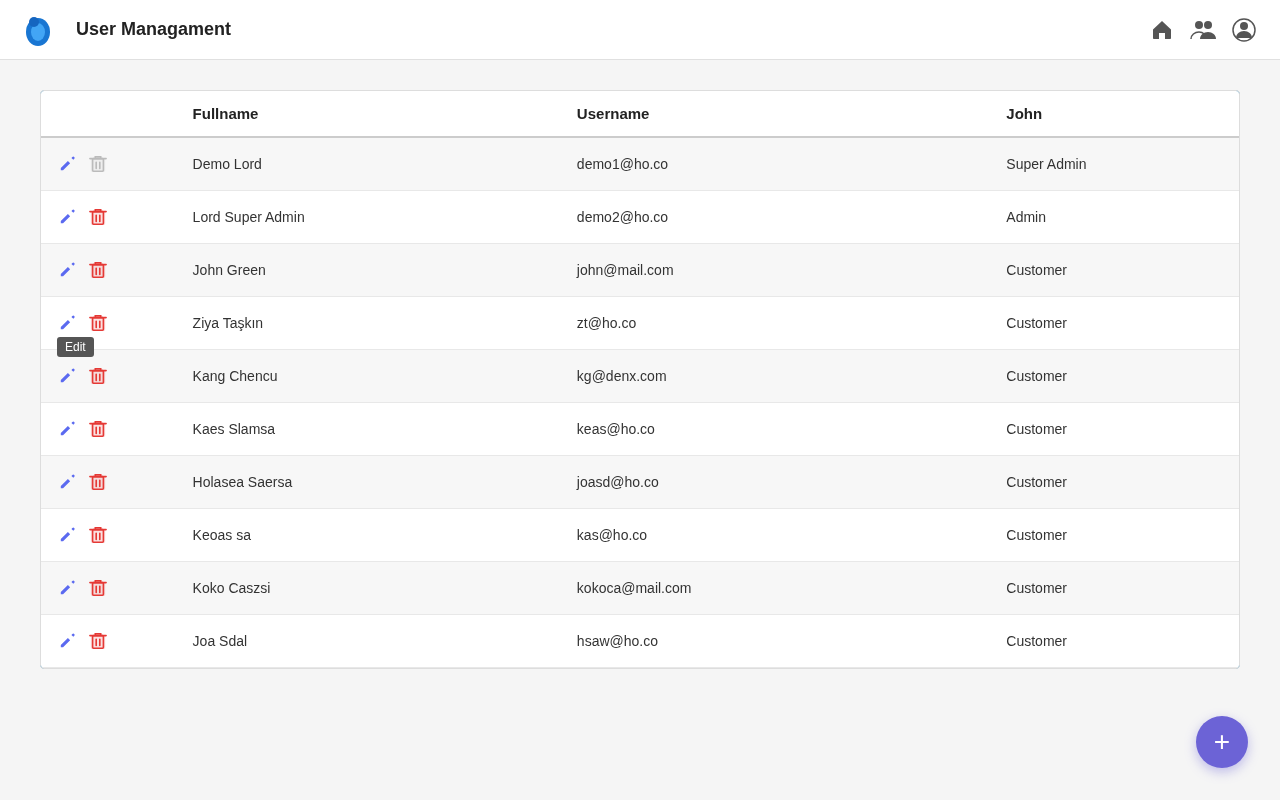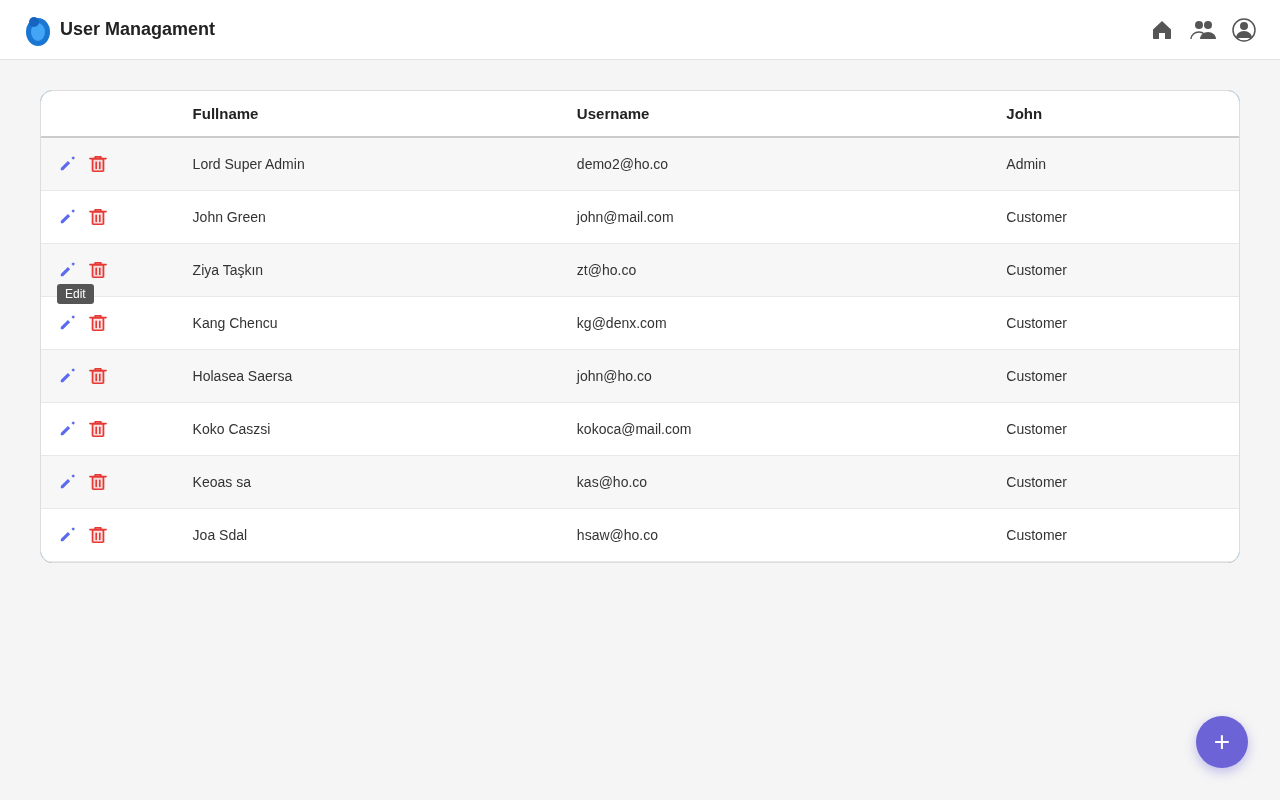--- a/index.html
+++ b/index.html
@@ -11,21 +11,21 @@
       height: 60px;
       display: flex;
       align-items: center;
       padding: 0 24px;
       border-bottom: 1px solid #e0e0e0;
       position: relative;
     }
     .header-logo {
       display: flex;
       align-items: center;
-      gap: 8px;
+      gap: 24px;
     }
     .header-logo-icon {
       width: 28px;
       height: 36px;
     }
     .header-title {
       font-size: 18px;
       font-weight: 600;
       color: #222;
     }
@@ -46,21 +46,21 @@
 
     
     .main {
       padding: 30px 40px;
     }
 
     
     .table-wrapper {
       background: #0369a1;
       border: 1px solid #ddd;
-      border-radius: 12px;
+      border-radius: 4px;
       overflow: hidden;
     }
     table {
       width: 100%;
       border-collapse: collapse;
     }
     thead tr {
       background: #fff;
       border-bottom: 2px solid #ccc;
     }
@@ -211,20 +211,42 @@
     <table>
       <thead>
         <tr>
           <th class="col-actions"></th>
           <th class="col-fullname">Fullname</th>
           <th class="col-username">Username</th>
           <th class="col-role">John</th>
         </tr>
       </thead>
       <tbody id="table-body">
+      <tr>
+            <td>
+              <div class="actions-cell">
+                <button class="edit-btn">
+
+    <svg viewBox="0 0 20 20" xmlns="http://www.w3.org/2000/svg">
+      <path d="M14.85 2.15a1.5 1.5 0 012.12 2.12l-1.06 1.06-2.12-2.12 1.06-1.06zM2 14.5V17h2.5l7.88-7.88-2.5-2.5L2 14.5z" fill="#5b6af0"></path>
+    </svg>
+  </button>
+                <button class="delete-btn">
+    <svg viewBox="0 0 20 22" xmlns="http://www.w3.org/2000/svg">
+      <rect x="2" y="5" width="16" height="15" rx="1.5" fill="#bbb" opacity="0.15"></rect>
+      <path d="M1 5h18M7 5V3h6v2M8 9v7M12 9v7" stroke="#bbb" stroke-width="1.8" stroke-linecap="round" fill="none"></path>
+      <rect x="4" y="5" width="12" height="14" rx="1" stroke="#bbb" stroke-width="1.8" fill="none"></rect>
+    </svg>
+  </button>
+              </div>
+            </td>
+            <td>Demo Lord</td>
+            <td>demo1@ho.co</td>
+            <td>Super Admin</td>
+          </tr>
           <tr>
             <td>
               <div class="actions-cell">
                 <button class="edit-btn">
 
     <svg viewBox="0 0 20 20" xmlns="http://www.w3.org/2000/svg">
       <path d="M14.85 2.15a1.5 1.5 0 012.12 2.12l-1.06 1.06-2.12-2.12 1.06-1.06zM2 14.5V17h2.5l7.88-7.88-2.5-2.5L2 14.5z" fill="#5b6af0"></path>
     </svg>
   </button>
                 <button class="delete-btn">
@@ -317,22 +339,66 @@
   </button>
                 <button class="delete-btn">
     <svg viewBox="0 0 20 22" xmlns="http://www.w3.org/2000/svg">
       <rect x="2" y="5" width="16" height="15" rx="1.5" fill="#e53935" opacity="0.15"></rect>
       <path d="M1 5h18M7 5V3h6v2M8 9v7M12 9v7" stroke="#e53935" stroke-width="1.8" stroke-linecap="round" fill="none"></path>
       <rect x="4" y="5" width="12" height="14" rx="1" stroke="#e53935" stroke-width="1.8" fill="none"></rect>
     </svg>
   </button>
               </div>
             </td>
+            <td>Kaes Slamsa</td>
+            <td>keas@ho.co</td>
+            <td>Customer</td>
+          </tr>
+          <tr>
+            <td>
+              <div class="actions-cell">
+                <button class="edit-btn">
+
+    <svg viewBox="0 0 20 20" xmlns="http://www.w3.org/2000/svg">
+      <path d="M14.85 2.15a1.5 1.5 0 012.12 2.12l-1.06 1.06-2.12-2.12 1.06-1.06zM2 14.5V17h2.5l7.88-7.88-2.5-2.5L2 14.5z" fill="#5b6af0"></path>
+    </svg>
+  </button>
+                <button class="delete-btn">
+    <svg viewBox="0 0 20 22" xmlns="http://www.w3.org/2000/svg">
+      <rect x="2" y="5" width="16" height="15" rx="1.5" fill="#e53935" opacity="0.15"></rect>
+      <path d="M1 5h18M7 5V3h6v2M8 9v7M12 9v7" stroke="#e53935" stroke-width="1.8" stroke-linecap="round" fill="none"></path>
+      <rect x="4" y="5" width="12" height="14" rx="1" stroke="#e53935" stroke-width="1.8" fill="none"></rect>
+    </svg>
+  </button>
+              </div>
+            </td>
             <td>Holasea Saersa</td>
-            <td>john@ho.co</td>
+            <td>joasd@ho.co</td>
+            <td>Customer</td>
+          </tr>
+          <tr>
+            <td>
+              <div class="actions-cell">
+                <button class="edit-btn">
+
+    <svg viewBox="0 0 20 20" xmlns="http://www.w3.org/2000/svg">
+      <path d="M14.85 2.15a1.5 1.5 0 012.12 2.12l-1.06 1.06-2.12-2.12 1.06-1.06zM2 14.5V17h2.5l7.88-7.88-2.5-2.5L2 14.5z" fill="#5b6af0"></path>
+    </svg>
+  </button>
+                <button class="delete-btn">
+    <svg viewBox="0 0 20 22" xmlns="http://www.w3.org/2000/svg">
+      <rect x="2" y="5" width="16" height="15" rx="1.5" fill="#e53935" opacity="0.15"></rect>
+      <path d="M1 5h18M7 5V3h6v2M8 9v7M12 9v7" stroke="#e53935" stroke-width="1.8" stroke-linecap="round" fill="none"></path>
+      <rect x="4" y="5" width="12" height="14" rx="1" stroke="#e53935" stroke-width="1.8" fill="none"></rect>
+    </svg>
+  </button>
+              </div>
+            </td>
+            <td>Keoas sa</td>
+            <td>kas@ho.co</td>
             <td>Customer</td>
           </tr>
           <tr>
             <td>
               <div class="actions-cell">
                 <button class="edit-btn">
 
     <svg viewBox="0 0 20 20" xmlns="http://www.w3.org/2000/svg">
       <path d="M14.85 2.15a1.5 1.5 0 012.12 2.12l-1.06 1.06-2.12-2.12 1.06-1.06zM2 14.5V17h2.5l7.88-7.88-2.5-2.5L2 14.5z" fill="#5b6af0"></path>
     </svg>
@@ -341,42 +407,20 @@
     <svg viewBox="0 0 20 22" xmlns="http://www.w3.org/2000/svg">
       <rect x="2" y="5" width="16" height="15" rx="1.5" fill="#e53935" opacity="0.15"></rect>
       <path d="M1 5h18M7 5V3h6v2M8 9v7M12 9v7" stroke="#e53935" stroke-width="1.8" stroke-linecap="round" fill="none"></path>
       <rect x="4" y="5" width="12" height="14" rx="1" stroke="#e53935" stroke-width="1.8" fill="none"></rect>
     </svg>
   </button>
               </div>
             </td>
             <td>Koko Caszsi</td>
             <td>kokoca@mail.com</td>
-            <td>Customer</td>
-          </tr>
-          <tr>
-            <td>
-              <div class="actions-cell">
-                <button class="edit-btn">
-
-    <svg viewBox="0 0 20 20" xmlns="http://www.w3.org/2000/svg">
-      <path d="M14.85 2.15a1.5 1.5 0 012.12 2.12l-1.06 1.06-2.12-2.12 1.06-1.06zM2 14.5V17h2.5l7.88-7.88-2.5-2.5L2 14.5z" fill="#5b6af0"></path>
-    </svg>
-  </button>
-                <button class="delete-btn">
-    <svg viewBox="0 0 20 22" xmlns="http://www.w3.org/2000/svg">
-      <rect x="2" y="5" width="16" height="15" rx="1.5" fill="#e53935" opacity="0.15"></rect>
-      <path d="M1 5h18M7 5V3h6v2M8 9v7M12 9v7" stroke="#e53935" stroke-width="1.8" stroke-linecap="round" fill="none"></path>
-      <rect x="4" y="5" width="12" height="14" rx="1" stroke="#e53935" stroke-width="1.8" fill="none"></rect>
-    </svg>
-  </button>
-              </div>
-            </td>
-            <td>Keoas sa</td>
-            <td>kas@ho.co</td>
             <td>Customer</td>
           </tr>
           <tr>
             <td>
               <div class="actions-cell">
                 <button class="edit-btn">
 
     <svg viewBox="0 0 20 20" xmlns="http://www.w3.org/2000/svg">
       <path d="M14.85 2.15a1.5 1.5 0 012.12 2.12l-1.06 1.06-2.12-2.12 1.06-1.06zM2 14.5V17h2.5l7.88-7.88-2.5-2.5L2 14.5z" fill="#5b6af0"></path>
     </svg>

